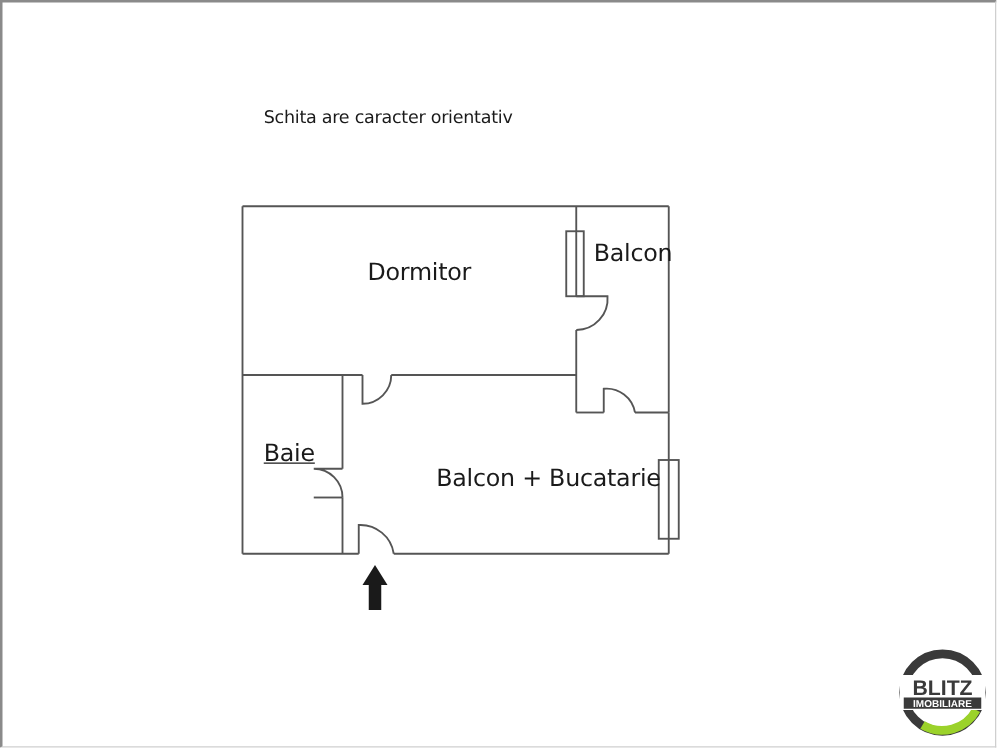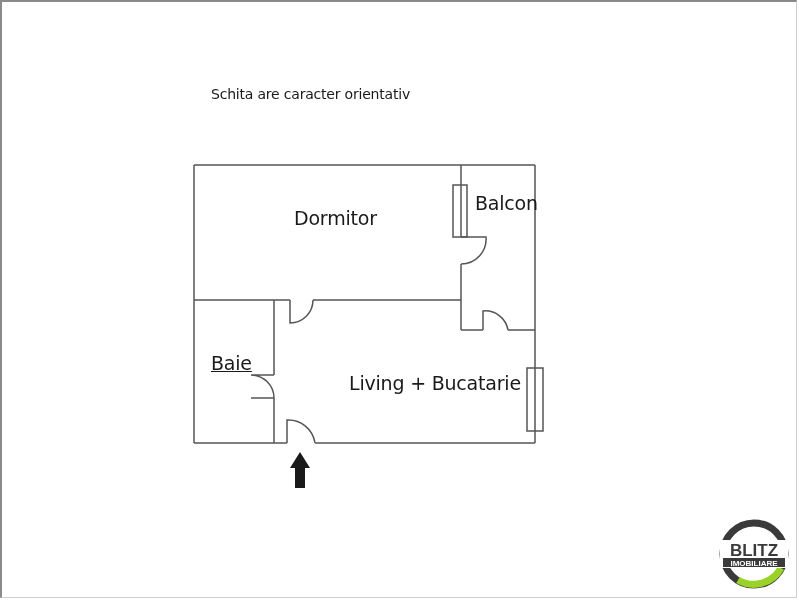--- a/index.html
+++ b/index.html
@@ -72,21 +72,21 @@
 
     <rect x="527" y="368" width="16" height="63"></rect>
   </g>
 
   <path d="M300 452 L310 468 L305 468 L305 488 L295 488 L295 468 L290 468 Z" fill="#1a1a1a"></path>
 </svg>
 
 <div class="room-label" style="left:294px; top:207px;text-align:right;">Dormitor</div>
 <div class="room-label" style="left:475px; top:192px;">Balcon</div>
 <div class="room-label" style="left:211px; top:352px;text-decoration:underline;">Baie</div>
-<div class="room-label" style="left:349px; top:372px;">Living + Bucatarie</div>
+<div class="room-label" style="left:349px; top:372px;">Balcon + Bucatarie</div>
 
 <svg class="logo" viewBox="0 0 72 72">
   <circle cx="36" cy="36" r="31" fill="none" stroke="#3a3a3a" stroke-width="7"></circle>
   <path d="M20 62 A31 31 0 0 0 63 50" fill="none" stroke="#9bd22a" stroke-width="7"></path>
   <rect x="2" y="22" width="68" height="28" fill="#ffffff"></rect>
   <text x="36" y="38" text-anchor="middle" font-family="Liberation Sans, sans-serif" font-weight="bold" font-size="17" fill="#3a3a3a">BLITZ</text>
   <rect x="5" y="40" width="62" height="9" fill="#3a3a3a"></rect>
   <text x="36" y="47.5" text-anchor="middle" font-family="Liberation Sans, sans-serif" font-weight="bold" font-size="8" fill="#ffffff">IMOBILIARE</text>
 </svg>
 

